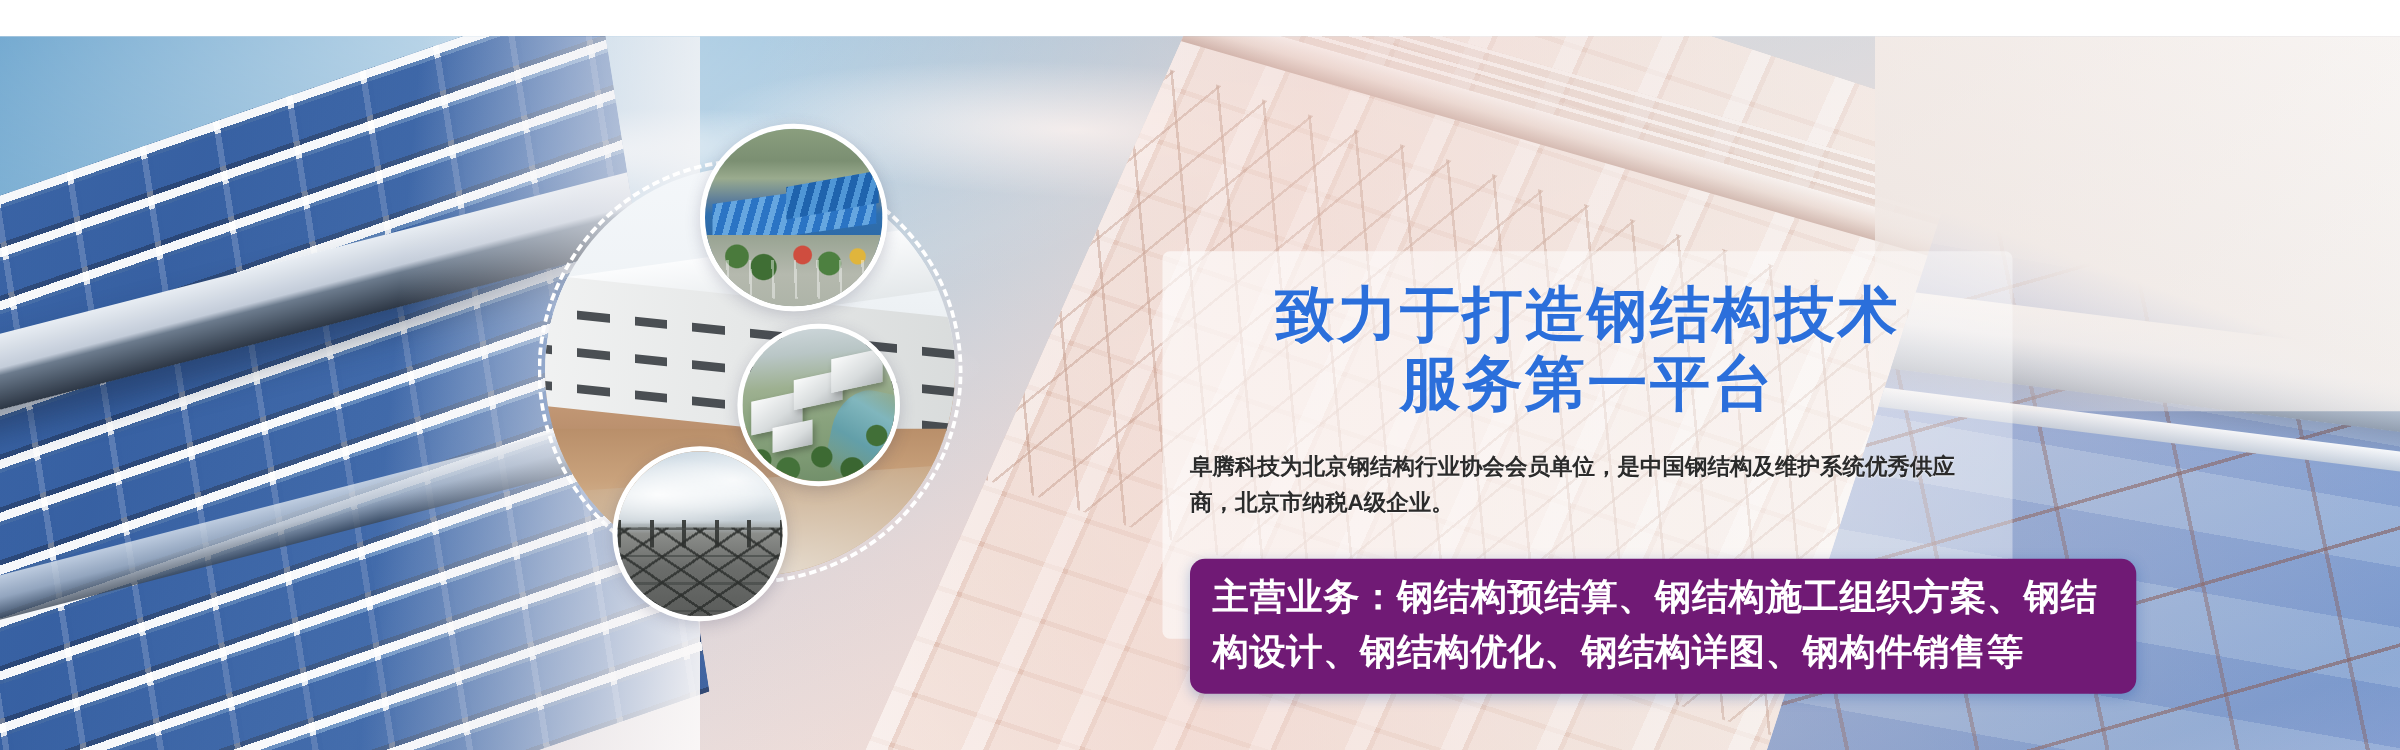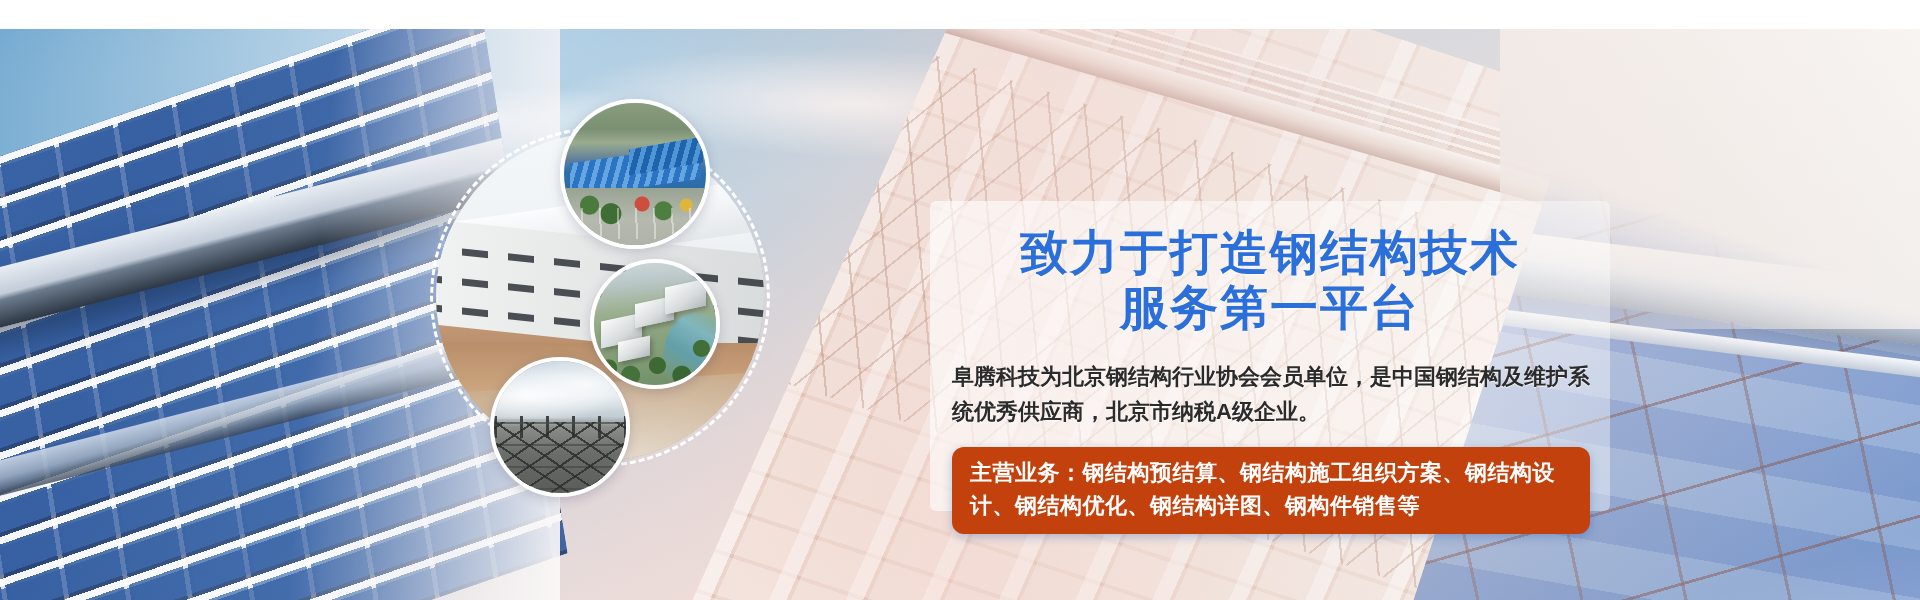--- a/index.html
+++ b/index.html
@@ -312,33 +312,33 @@
     font-size:48px;
     line-height:1.14;
     letter-spacing:2px;
     text-shadow:0 1px 2px rgba(255,255,255,.75);
     white-space:pre-line;
   }
 
   .lead{
     position:absolute; left:952px; top:330px; width:640px;
     color:#2b2b2b;
-    font-size:22px;
+    font-size:18px;
     line-height:1.6;
     font-weight:600;
     text-shadow:0 1px 1px rgba(255,255,255,.8);
   }
 
   .biz-box{
-    position:absolute; left:952px; top:418px; width:638px;
-    background:#c2410c;
+    position:absolute; left:952px; top:418px; width:757px;
+    background:#701a75;
     border-radius:12px;
     padding:9px 18px 11px 18px;
     color:#ffffff;
-    font-size:22px;
+    font-size:29px;
     line-height:1.52;
     font-weight:700;
     letter-spacing:.5px;
     box-shadow:0 3px 10px rgba(24,80,170,.30);
   }
 </style>
 </head>
 <body>
 
 <div class="banner">

